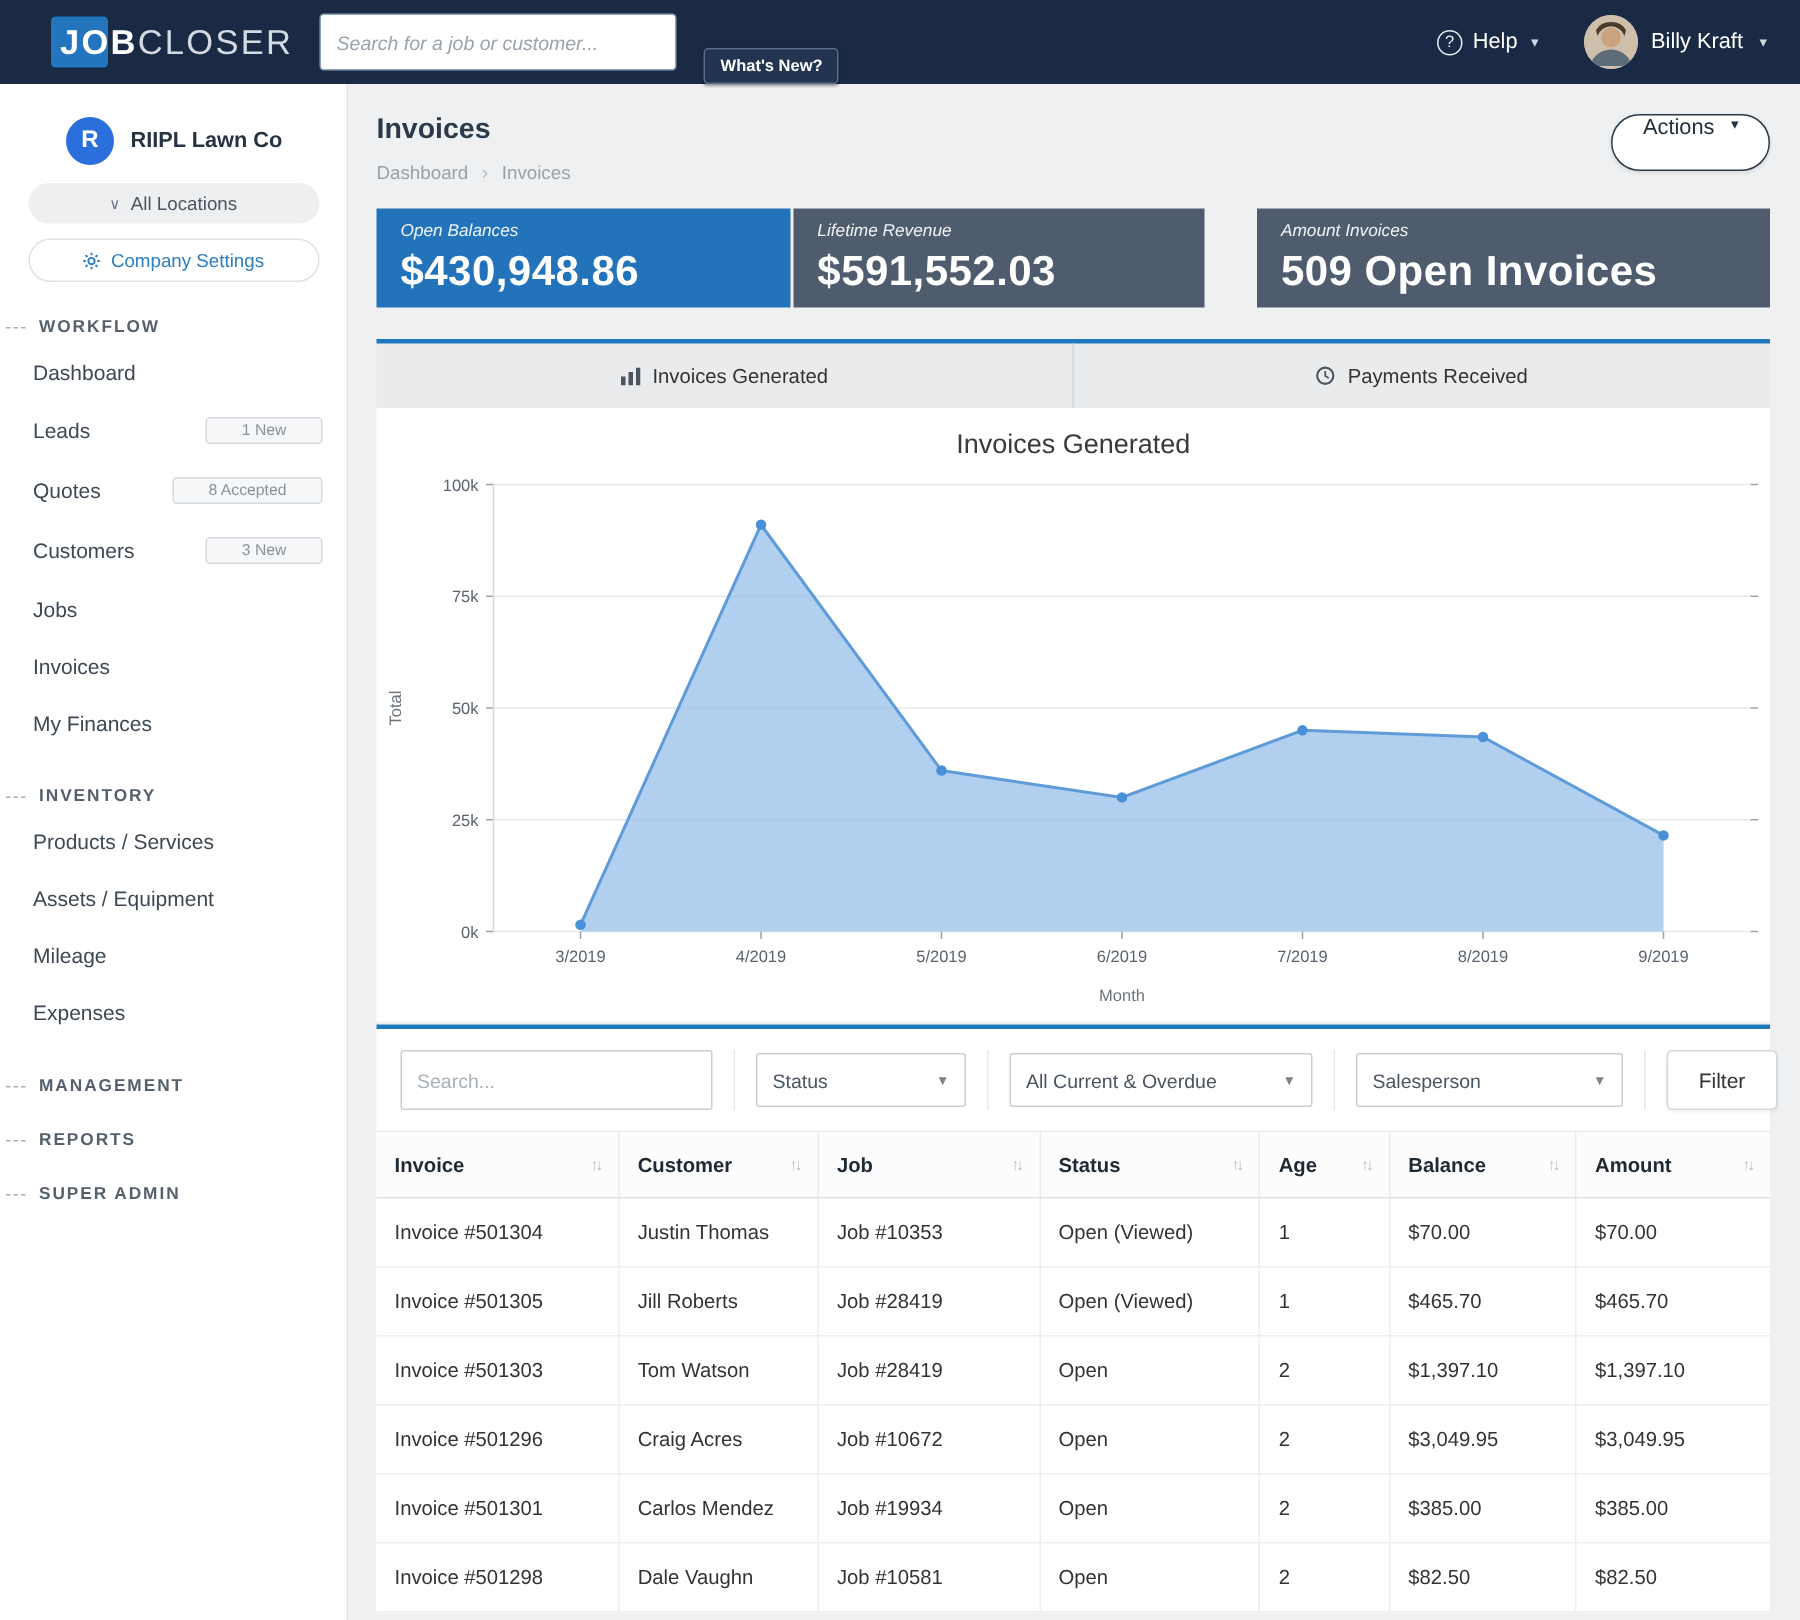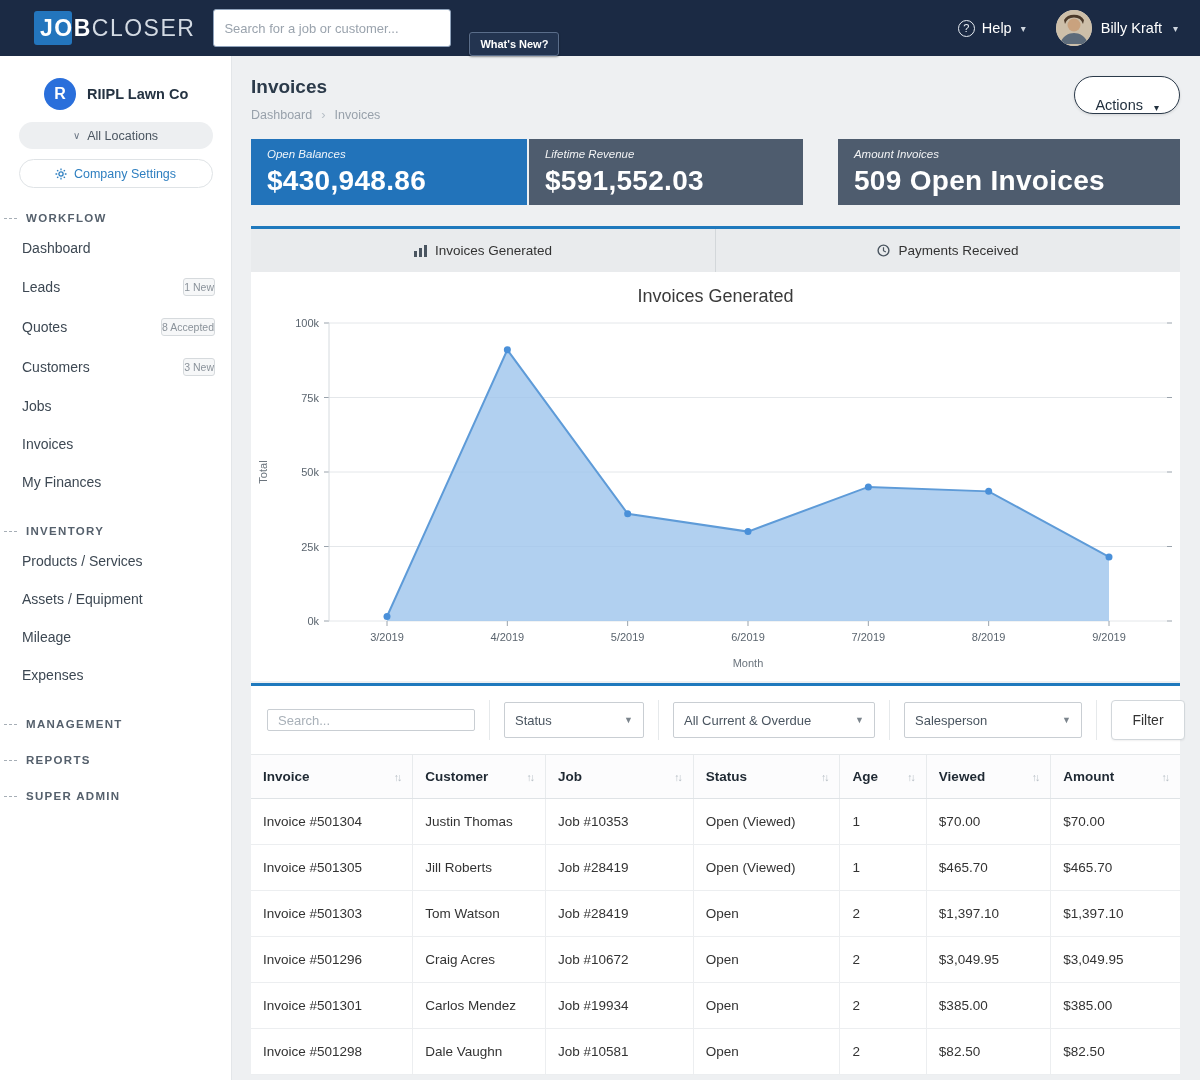--- a/index.html
+++ b/index.html
@@ -8,21 +8,21 @@
   a { text-decoration:none; }
 
   
   .topbar { position:absolute; top:0; left:0; right:0; height:56px; background:#1b2a44;
             display:flex; align-items:center; padding:0 22px 0 40px; gap:18px; z-index:20; }
   .logo { position:relative; display:flex; align-items:center; height:36px; cursor:pointer; }
   .logo-badge { position:absolute; left:-6px; top:1px; width:38px; height:34px; background:#2375bd; border-radius:3px; }
   .logo-text { position:relative; font-size:23px; color:#fff; letter-spacing:1.5px; font-weight:700; }
   .logo-text .light { font-weight:300; color:#d3dae3; }
   .topsearch { width:238px; height:34px; border:1px solid #8fa2bb; border-radius:3px; background:#fff;
-               padding:18px 10px; font-size:13px; color:#c2410c; font-family:"Liberation Sans",sans-serif; }
+               padding:18px 10px; font-size:13px; color:#c2410c; font-family:"Liberation Sans",sans-serif;font-style:italic; }
   .topsearch::placeholder { color:#9aa3ad; }
   .whatsnew { background:#243а55; background-color:#233450; border:1px solid #55priv; border:1px solid #5a6d8a;
               color:#fff; font-size:11px; font-weight:700; padding:5px 10px; border-radius:3px;
               box-shadow:0 1px 2px rgba(0,0,0,.4); cursor:pointer; font-family:"Liberation Sans",sans-serif;margin-top:32px; }
   .top-right { margin-left:auto; display:flex; align-items:center; gap:30px; color:#fff; }
   .help { display:flex; align-items:center; gap:7px; font-size:14.5px; cursor:pointer; }
   .help-q { width:17px; height:17px; border:1.4px solid #e8edf3; border-radius:50%; font-size:11px;
             display:flex; align-items:center; justify-content:center; color:#e8edf3; }
   .chev { font-size:10px; color:#cfd6df; margin-left:2px; }
   .user { display:flex; align-items:center; gap:9px; font-size:14.5px; cursor:pointer; }
@@ -40,32 +40,32 @@
   .pill-locations { background:#edeff1; color:#4a5560; }
   .pill-settings { background:#fff; border:1px solid #dfe3e6; color:#2e7fc0; height:29px; }
   .loc-chev { font-size:10px; color:#6b7684; }
   .nav { margin-top:14px; }
   .nav-heading { display:flex; align-items:center; gap:9px; margin:24px 0 5px; padding-left:4px;
                  font-size:11.5px; font-weight:700; letter-spacing:1.3px; color:#55606c; }
   .nav-heading .dash { width:13px; border-top:1px dashed #a6aeb6; }
   .nav-item { display:flex; align-items:center; justify-content:space-between; padding:11px 16px 11px 22px;
               font-size:14px; color:#3d4853; cursor:pointer; }
   .badge { border:1px solid #d6dadd; background:#f6f7f8; color:#8a929a; font-size:10.5px;
-           border-radius:3px; padding:2px 0; white-space:nowrap; }
+           border-radius:3px; padding:2px 23px; white-space:nowrap; }
 
   
   .main { position:absolute; top:56px; left:233px; right:0; bottom:0; background:#eef0f2;
           padding:20px 20px 0 18px; overflow:hidden; }
   .page-head { display:flex; justify-content:space-between; align-items:flex-start; }
   .page-title { font-size:19px; font-weight:700; color:#2b3a4a; }
   .breadcrumb { margin-top:9px; font-size:12.5px; color:#98a1ab; display:flex; gap:9px; align-items:center; }
   .breadcrumb .crumb { color:#98a1ab; cursor:pointer; }
   .breadcrumb .sep { color:#b6bec6; font-size:13px; }
   .actions-btn { background:#fff; border:1.5px solid #2b3a4a; border-radius:20px; height:38px; padding:0 20px;
-                 font-size:14.5px; color:#22303e; display:flex; align-items:flex-end; gap:9px; cursor:pointer;
+                 font-size:14.5px; color:#22303e; display:flex; align-items:flex-start; gap:9px; cursor:pointer;
                  box-shadow:0 1px 3px rgba(0,0,0,.12); font-family:"Liberation Sans",sans-serif; }
   .actions-btn .chev { color:#22303e; }
 
   
   .stats { display:flex; gap:2px; margin-top:17px; }
   .stat-card { height:66px; padding:9px 16px 0; color:#fff; }
   .stat-card .s-label { font-size:11.5px; font-style:italic; opacity:.92; }
   .stat-card .s-value { font-size:28px; font-weight:700; margin-top:5px; letter-spacing:.3px; }
   .stat-0 { flex:0 0 29.7%; }
   .stat-1 { flex:0 0 29.5%; }
@@ -84,21 +84,21 @@
   #chart-svg { display:block; }
   #chart-svg text { font-family:"Liberation Sans",sans-serif; }
   #chart-svg .tick { font-size:11px; fill:#5a646e; }
   #chart-svg .axis-label { font-size:11px; fill:#6b747d; }
 
   
   .lower-card { border-top:3px solid #1f79bd; background:#fff; margin-top:2px; }
   .filter-row { display:flex; align-items:center; padding:14px 2px; border-bottom:1px solid #e6e9eb; }
   .fgroup { padding:0 14px; border-right:1px solid #e6e9eb; display:flex; align-items:center; height:40px; }
   .fgroup:last-child { border-right:none; }
-  .search-box { width:208px; height:22px; border:1px solid #c9ced3; border-radius:2px; padding:0 10px;
+  .search-box { width:208px; height:40px; border:1px solid #c9ced3; border-radius:2px; padding:0 10px;
                 font-size:13px; color:#555; font-family:"Liberation Sans",sans-serif; }
   .search-box::placeholder { color:#a8b0b8; }
   .selectbox { height:36px; border:1px solid #c9ced3; border-radius:2px; background:#fff; display:flex;
                align-items:center; justify-content:space-between; padding:0 10px; font-size:13px;
                color:#4a5560; cursor:pointer; }
   .sel-status { width:140px; }
   .sel-range { width:202px; }
   .sel-sales { width:178px; }
   .caret { font-size:9px; color:#7b848c; margin-left:10px; }
   .filter-btn { height:40px; min-width:74px; background:#fff; border:1px solid #d2d7db; border-radius:4px;
@@ -370,21 +370,21 @@
           <col class="col-balance">
           <col class="col-amount">
         </colgroup>
       <thead>
           <tr id="table-head">
             <th><span>Invoice</span><span class="sort">↑↓</span></th>
             <th><span>Customer</span><span class="sort">↑↓</span></th>
             <th><span>Job</span><span class="sort">↑↓</span></th>
             <th><span>Status</span><span class="sort">↑↓</span></th>
             <th><span>Age</span><span class="sort">↑↓</span></th>
-            <th><span>Viewed</span><span class="sort">↑↓</span></th>
+            <th><span>Balance</span><span class="sort">↑↓</span></th>
             <th><span>Amount</span><span class="sort">↑↓</span></th>
           </tr>
         </thead>
       <tbody id="table-body">
           <tr>
             <td class="link">Invoice #501304</td>
             <td class="link">Justin Thomas</td>
             <td class="link">Job #10353</td>
             <td>Open (Viewed)</td>
             <td>1</td>

